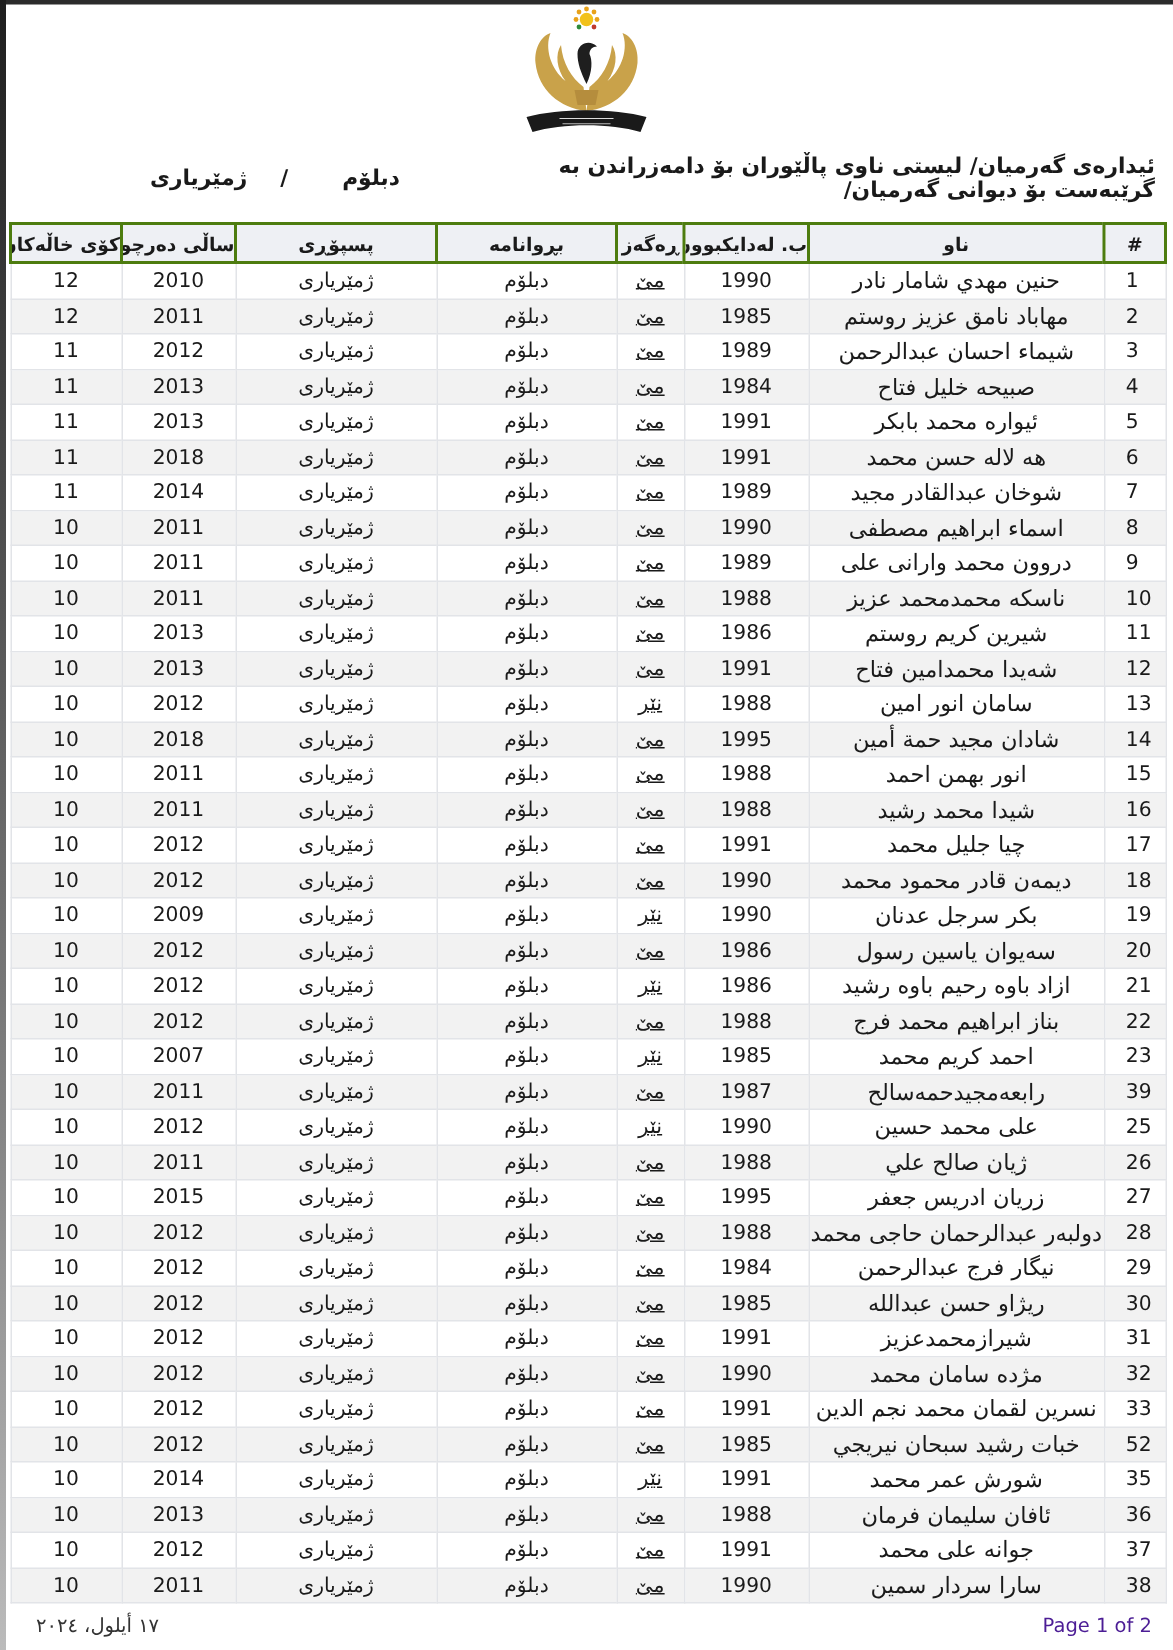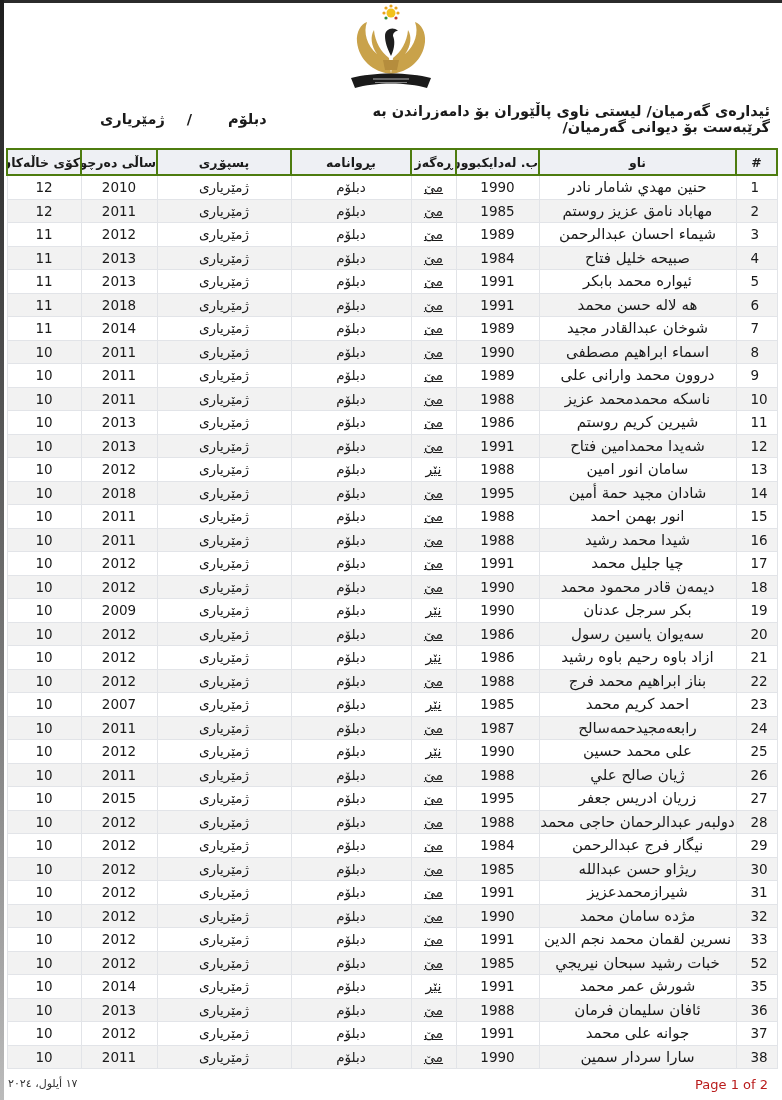--- a/index.html
+++ b/index.html
@@ -18,22 +18,22 @@
           direction: rtl; table-layout: fixed; font-size: 13.5px; }
   th { background: #eef0f4; font-weight: bold; font-size: 12.5px; height: 24px; padding: 0;
        border: 2px solid #4d7c0f; text-align: center; white-space: nowrap; overflow: hidden; }
   td { height: 22.5px; padding: 0; border: 1px solid #e2e4e8; text-align: center;
        white-space: nowrap; overflow: hidden; }
   tbody tr:nth-child(even) td { background: #f2f2f2; }
   td.num, th.num { direction: ltr; }
   td.idx { text-align: left; padding-left: 14px; direction: ltr; }
   td.name { font-size: 15px; }
   td.small { font-size: 14px; text-decoration: underline; }
-  .footer-left { position: absolute; left: 8px; top: 1077px; font-size: 11px; direction: rtl; color: #333; }
-  .footer-right { position: absolute; right: 14px; top: 1077px; font-size: 13px; color: #b91c1c; }
+  .footer-left { position: absolute; left: 24px; top: 1077px; font-size: 13px; direction: rtl; color: #333; }
+  .footer-right { position: absolute; right: 14px; top: 1077px; font-size: 13px; color: #4c1d95; }
 </style>
 </head>
 <body>
 
 <div class="frame-top"></div>
 <div class="frame-left"></div>
 
 <div class="logo">
   <svg width="96" height="92" viewBox="0 0 96 92">
 
@@ -317,21 +317,21 @@
         <td class="idx">23</td>
         <td class="name">احمد كريم محمد</td>
         <td class="num">1985</td>
         <td class="small">نێر</td>
         <td>دبلۆم</td>
         <td>ژمێریاری</td>
         <td class="num">2007</td>
         <td class="num">10</td>
       </tr>
       <tr>
-        <td class="idx">24</td>
+        <td class="idx">39</td>
         <td class="name">رابعەمجيدحمەسالح</td>
         <td class="num">1987</td>
         <td class="small">مێ</td>
         <td>دبلۆم</td>
         <td>ژمێریاری</td>
         <td class="num">2011</td>
         <td class="num">10</td>
       </tr>
       <tr>
         <td class="idx">25</td>

